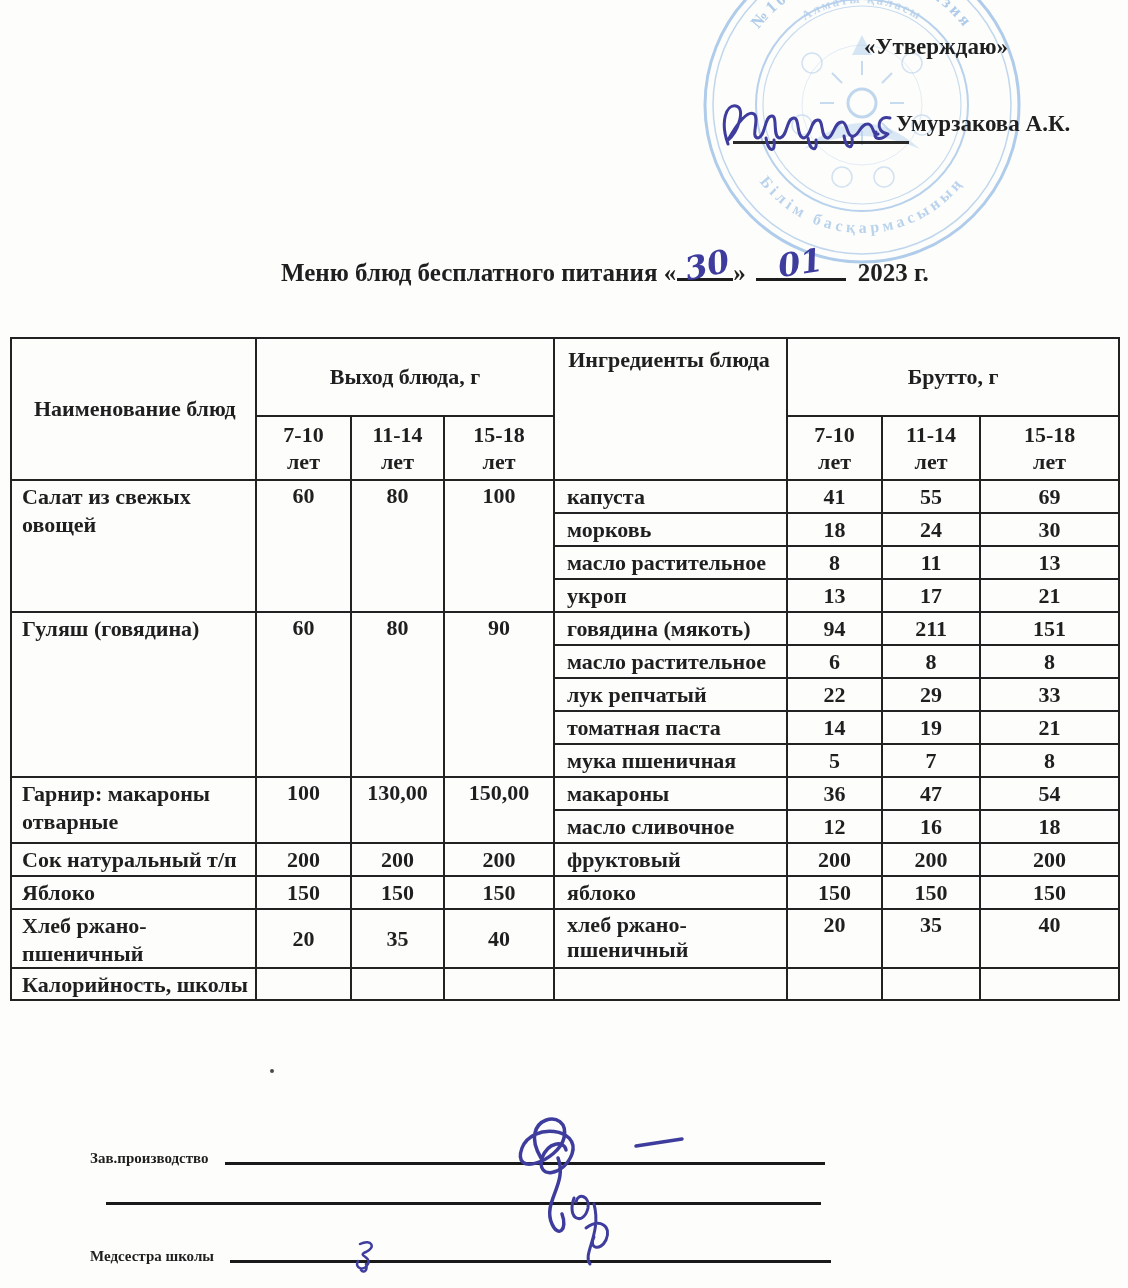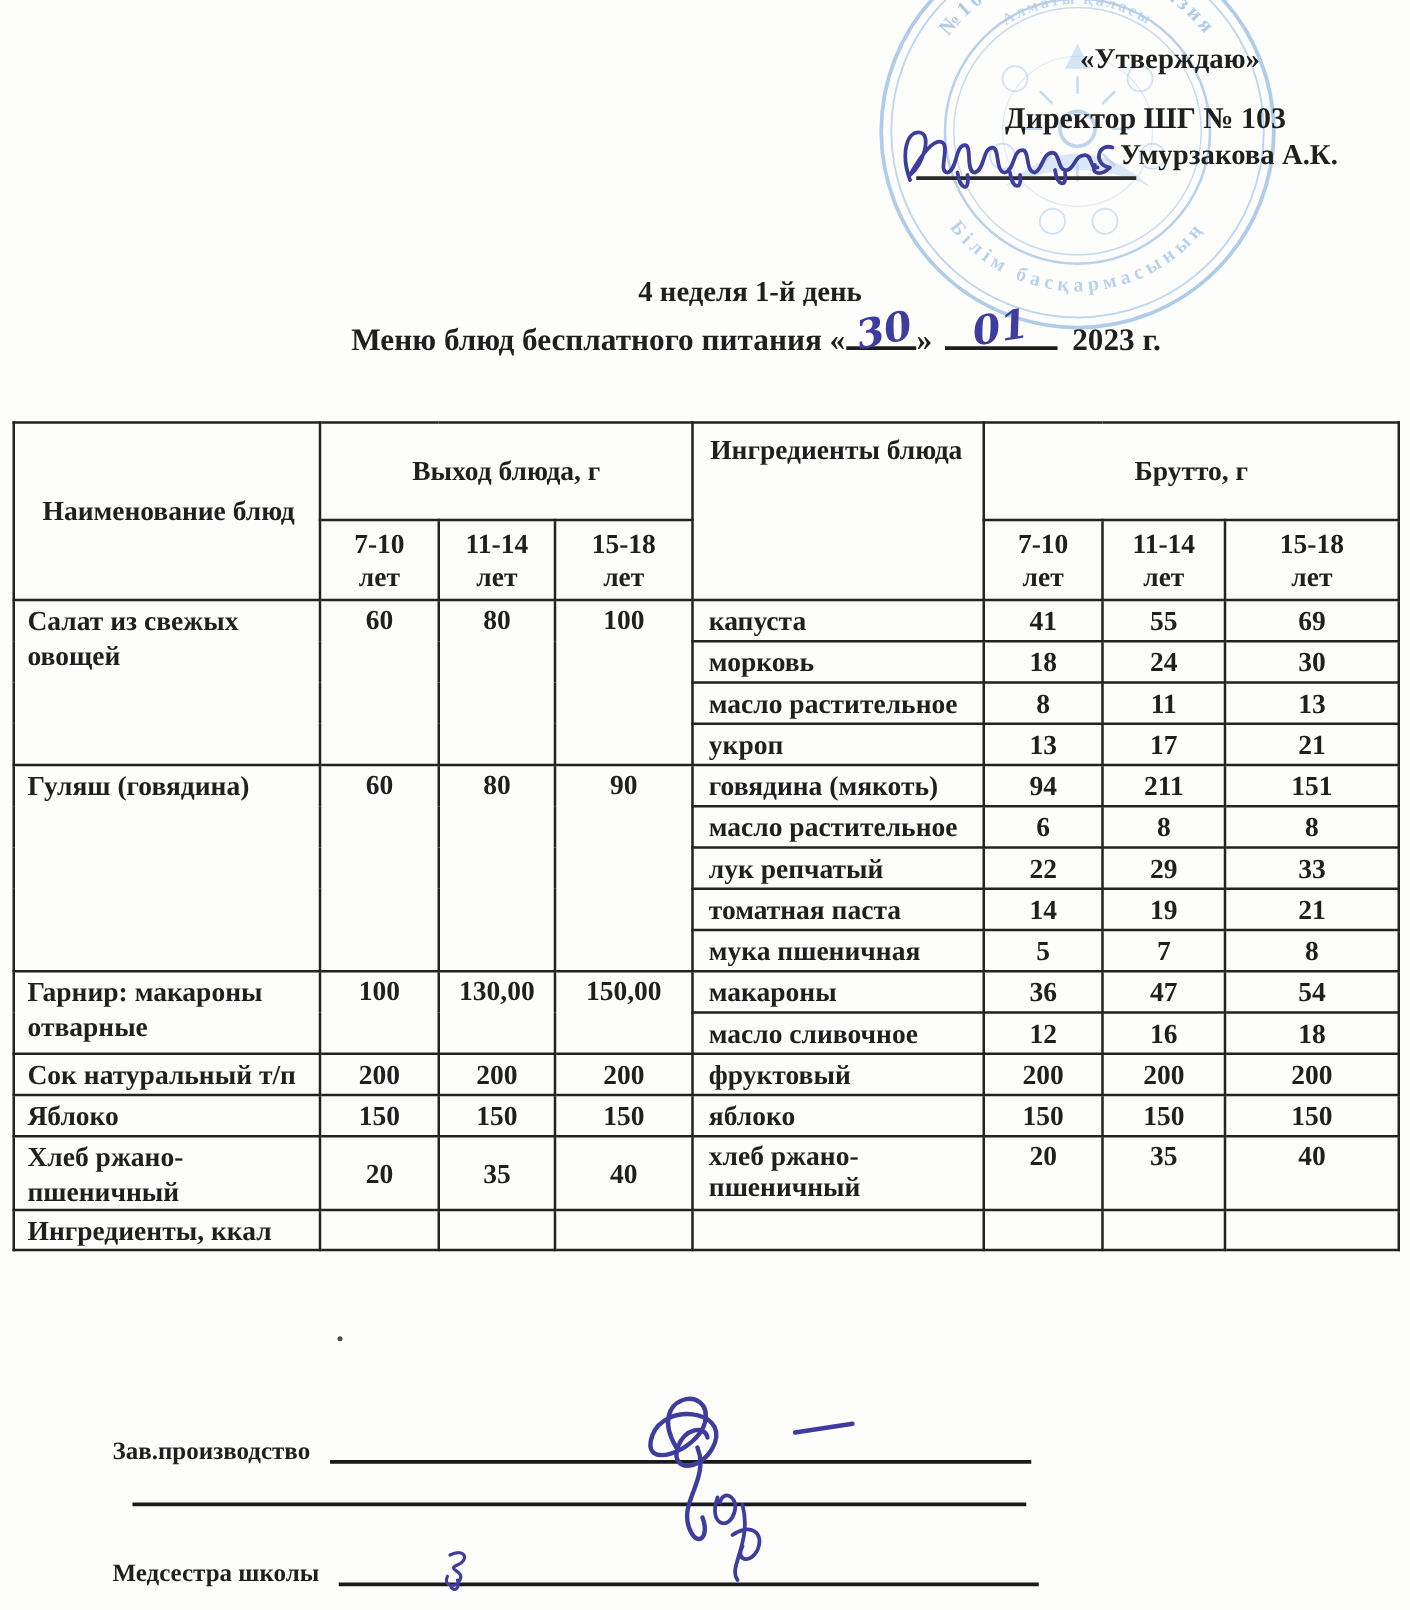--- a/index.html
+++ b/index.html
@@ -36,21 +36,21 @@
   th.grp{text-align:center;vertical-align:middle;}
   th.ing{text-align:center;vertical-align:top;padding:8px 4px 0 1px;}
   th.age{text-align:center;vertical-align:middle;white-space:pre-line;line-height:1.25;}
   td.dish{text-align:left;vertical-align:top;padding:2px 4px 0 10px;white-space:pre-line;line-height:1.25;}
   td.out{text-align:center;vertical-align:top;padding-top:2px;}
   td.out.mid{vertical-align:middle;padding-top:0;}
   td.ingr{text-align:left;vertical-align:middle;padding-left:12px;white-space:pre-line;line-height:1.15;}
   td.brut{text-align:center;vertical-align:middle;}
   td.va-top{vertical-align:top;padding-top:2px;}
   
-  .footer-line{position:absolute;display:flex;align-items:flex-end;font-size:20px;}
+  .footer-line{position:absolute;display:flex;align-items:flex-end;font-size:15px;}
   .footer-line .lbl{white-space:nowrap;}
   .sig-underline{flex:1;border-bottom:3px solid #1a1a1a;margin:0 2px 2px 16px;}
   .fl1{left:90px;top:1150px;width:737px;}
   .fl2{left:90px;top:1202px;width:733px;}
   .fl3{left:90px;top:1248px;width:743px;}
   .sig-bottom{position:absolute;left:446px;top:1106px;width:252px;height:172px;}
   .sig-med{position:absolute;left:342px;top:1236px;width:48px;height:40px;}
   .artifact-dot{position:absolute;left:270px;top:1069px;width:4px;height:4px;border-radius:50%;background:#4a4a4a;}
   .ink-stroke{fill:none;stroke:currentColor;stroke-linecap:round;stroke-linejoin:round;}
 </style>
@@ -101,30 +101,28 @@
           <circle cx="220" cy="128" r="10"></circle>
         <circle cx="110" cy="190" r="10"></circle>
           <circle cx="230" cy="190" r="10"></circle>
         <circle cx="150" cy="242" r="10"></circle>
           <circle cx="192" cy="242" r="10"></circle>
       </g>
     </g>
   </svg>
 
   <div class="approve">«Утверждаю»</div>
-  <div class="director-title">Директор ШГ № 103</div>
   <div class="director-underline"></div>
   <svg class="director-sig ink" viewBox="0 0 202 64" style="color: rgb(62, 61, 158);">
     <path class="ink-stroke" stroke-width="3" d="M14,50 C6,28 12,10 22,12 C32,14 24,38 14,46 C24,28 34,16 40,20 C46,24 36,44 44,44 C52,42 50,22 58,22 C64,22 58,44 66,44 C74,42 72,24 80,24 C86,24 82,44 90,44 C98,42 96,26 104,26 C110,26 106,44 114,44 C120,42 120,28 128,28 C134,28 132,44 140,42 C146,40 146,30 154,30 C160,30 158,42 164,40"></path>
     <path class="ink-stroke" stroke-width="3" d="M52,44 C54,58 62,60 60,46 M94,44 C96,58 104,58 102,46 M130,42 C132,56 140,56 138,44"></path>
     <path class="ink-stroke" stroke-width="3" d="M176,24 C164,20 160,38 174,40 C166,48 158,44 162,38"></path>
   </svg>
   <div class="director-name">Умурзакова А.К.</div>
 
-  <div class="week-title">4 неделя 1-й день</div>
   <div class="menu-line">
     <span>Меню блюд бесплатного питания «</span><span class="hw-slot slot-day"><span class="hw ink-text" style="color: rgb(62, 61, 158);">30</span></span><span>»</span><span class="hw-slot slot-month"><span class="hw ink-text" style="color: rgb(62, 61, 158);">01</span></span><span>2023 г.</span>
   </div>
 
   <table class="menu-table">
       <colgroup>
         <col style="width: 245px;">
         <col style="width: 95px;">
         <col style="width: 93px;">
         <col style="width: 110px;">
@@ -262,21 +260,21 @@
           <td class="out mid" rowspan="1">20</td>
           <td class="out mid" rowspan="1">35</td>
           <td class="out mid" rowspan="1">40</td>
           <td class="ingr va-top">хлеб ржано-
 пшеничный</td>
           <td class="brut va-top">20</td>
           <td class="brut va-top">35</td>
           <td class="brut va-top">40</td>
         </tr>
         <tr class="cal">
-          <td class="dish">Ингредиенты, ккал</td>
+          <td class="dish">Калорийность, школы</td>
           <td class="out mid"></td>
           <td class="out mid"></td>
           <td class="out mid"></td>
           <td class="ingr"></td>
           <td class="brut"></td>
           <td class="brut"></td>
           <td class="brut"></td>
         </tr>
       </tbody>
     </table>

